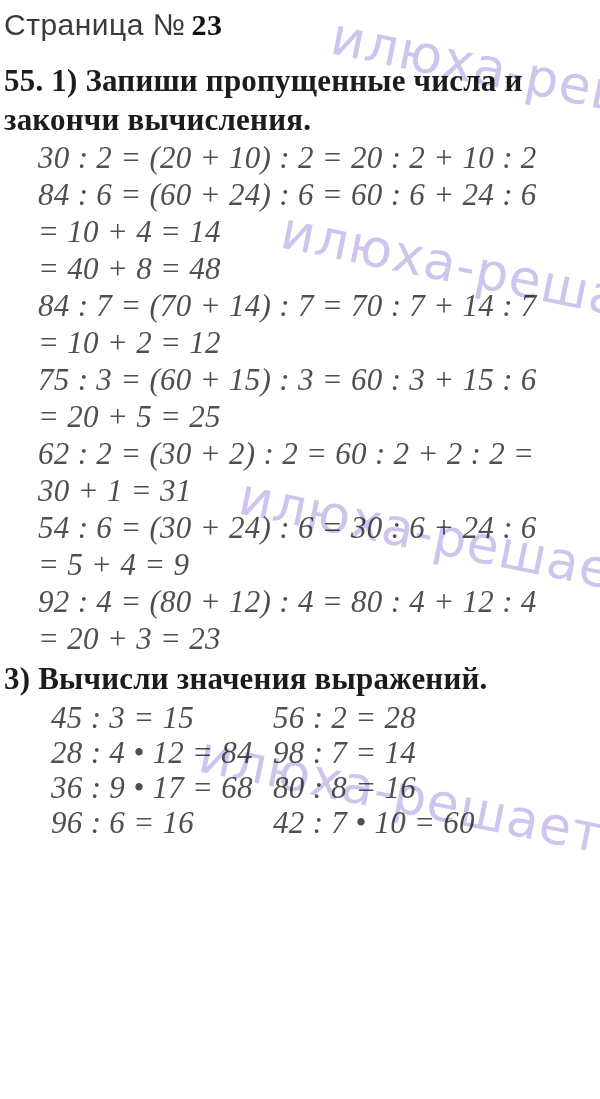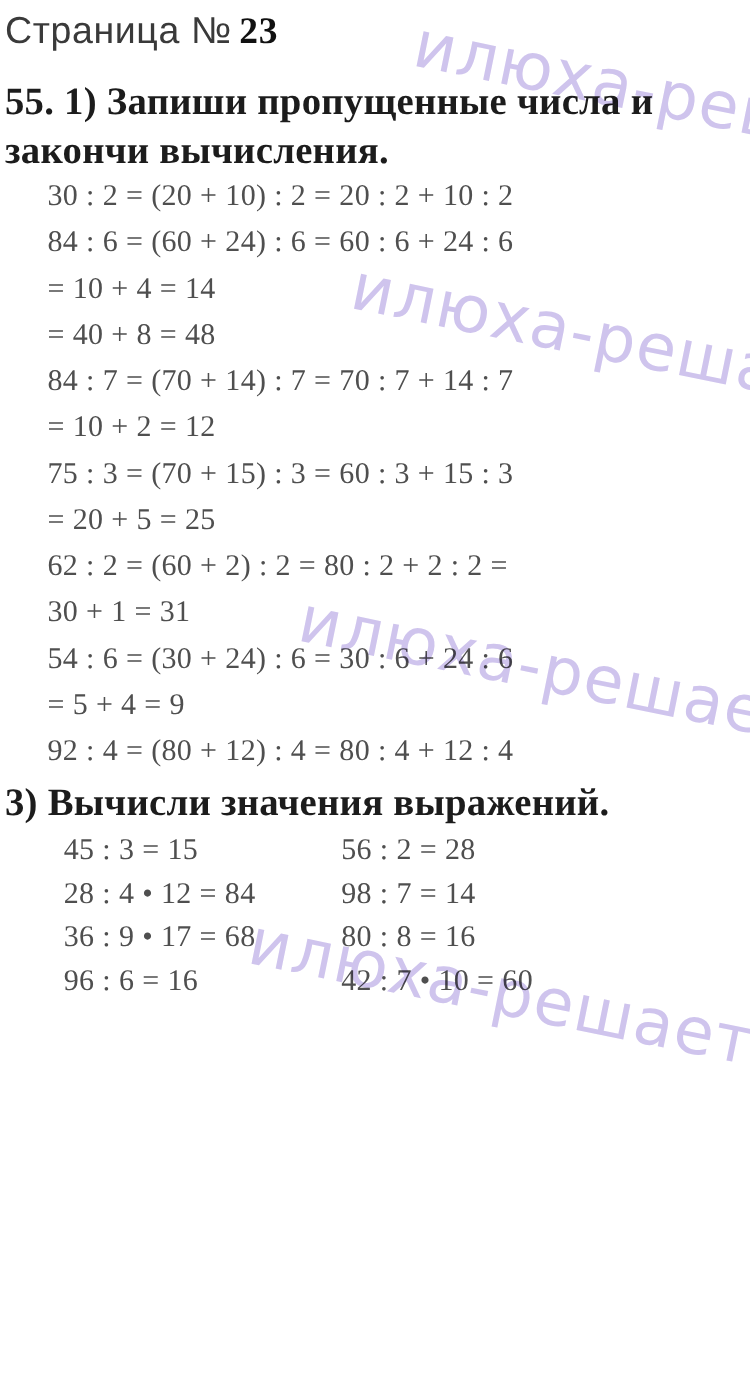--- a/index.html
+++ b/index.html
@@ -32,21 +32,22 @@
   .task-heading {
     font-weight: bold;
     font-size: 31px;
     line-height: 39px;
     color: #1c1c1c;
     letter-spacing: 0.2px;
   }
   
   .math-block { padding-left: 34px; }
   .math-line {
-    font-size: 24px;
+    font-style: italic;
+    font-size: 31px;
     line-height: 37px;
     color: #4f4f4f;
     white-space: nowrap;
     letter-spacing: 0.3px;
   }
   
   .expr-grid {
     display: grid;
     grid-template-columns: 222px auto;
     padding-left: 34px;
@@ -93,27 +94,28 @@
     <div class="math-block">
       <div class="math-line">30 : 2 = (20 + 10) : 2 = 20 : 2 + 10 : 2</div>
       <div class="math-line">84 : 6 = (60 + 24) : 6 = 60 : 6 + 24 : 6</div>
       <div class="math-line">= 10 + 4 = 14</div>
       <div class="math-line">= 40 + 8 = 48</div>
     </div>
 
     <div class="math-block">
       <div class="math-line">84 : 7 = (70 + 14) : 7 = 70 : 7 + 14 : 7</div>
       <div class="math-line">= 10 + 2 = 12</div>
-      <div class="math-line">75 : 3 = (70 + 15) : 3 = 60 : 3 + 15 : 3</div>
+      <div class="math-line">75 : 3 = (60 + 15) : 3 = 60 : 3 + 15 : 6</div>
       <div class="math-line">= 20 + 5 = 25</div>
-      <div class="math-line">62 : 2 = (60 + 2) : 2 = 80 : 2 + 2 : 2 =</div>
+      <div class="math-line">62 : 2 = (30 + 2) : 2 = 60 : 2 + 2 : 2 =</div>
       <div class="math-line">30 + 1 = 31</div>
       <div class="math-line">54 : 6 = (30 + 24) : 6 = 30 : 6 + 24 : 6</div>
       <div class="math-line">= 5 + 4 = 9</div>
       <div class="math-line">92 : 4 = (80 + 12) : 4 = 80 : 4 + 12 : 4</div>
+      <div class="math-line">= 20 + 3 = 23</div>
     </div>
 
     <div class="spacer-sm"></div>
     <div class="task-heading">
       <div>3) Вычисли значения выражений.</div>
     </div>
     <div class="expr-grid">
       <div class="math-line">45 : 3 = 15</div>
       <div class="math-line">56 : 2 = 28</div>
       <div class="math-line">28 : 4 • 12 = 84</div>

